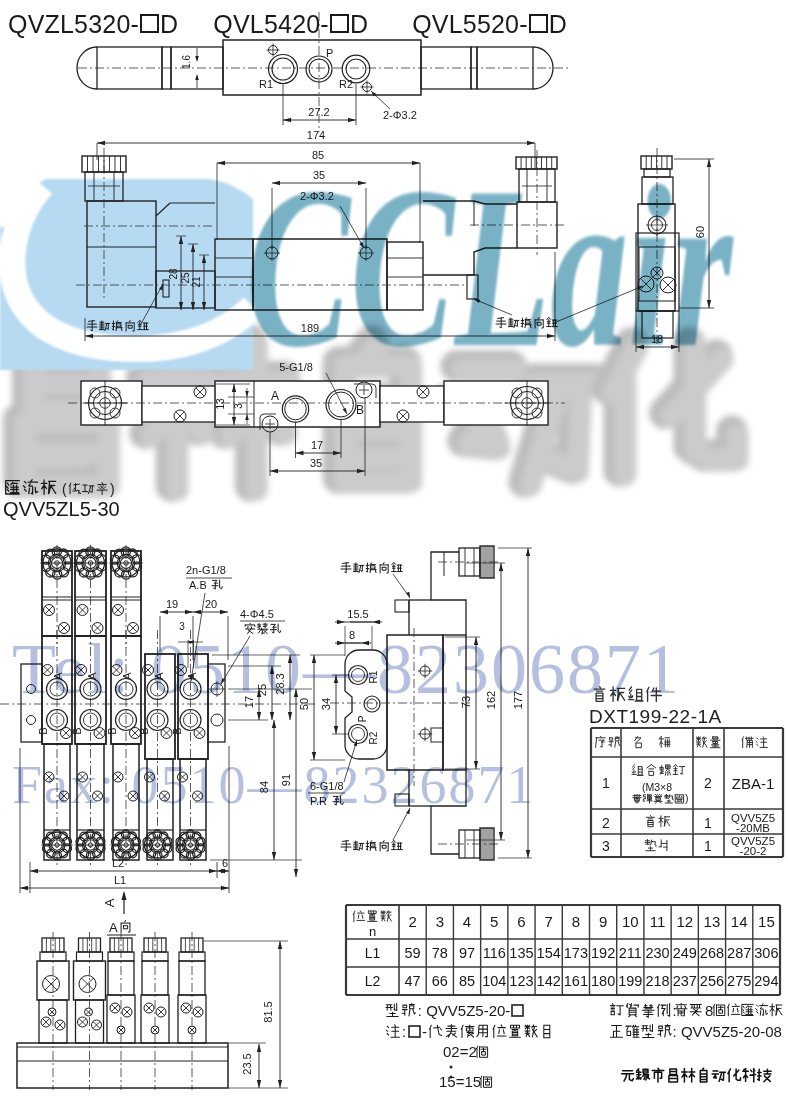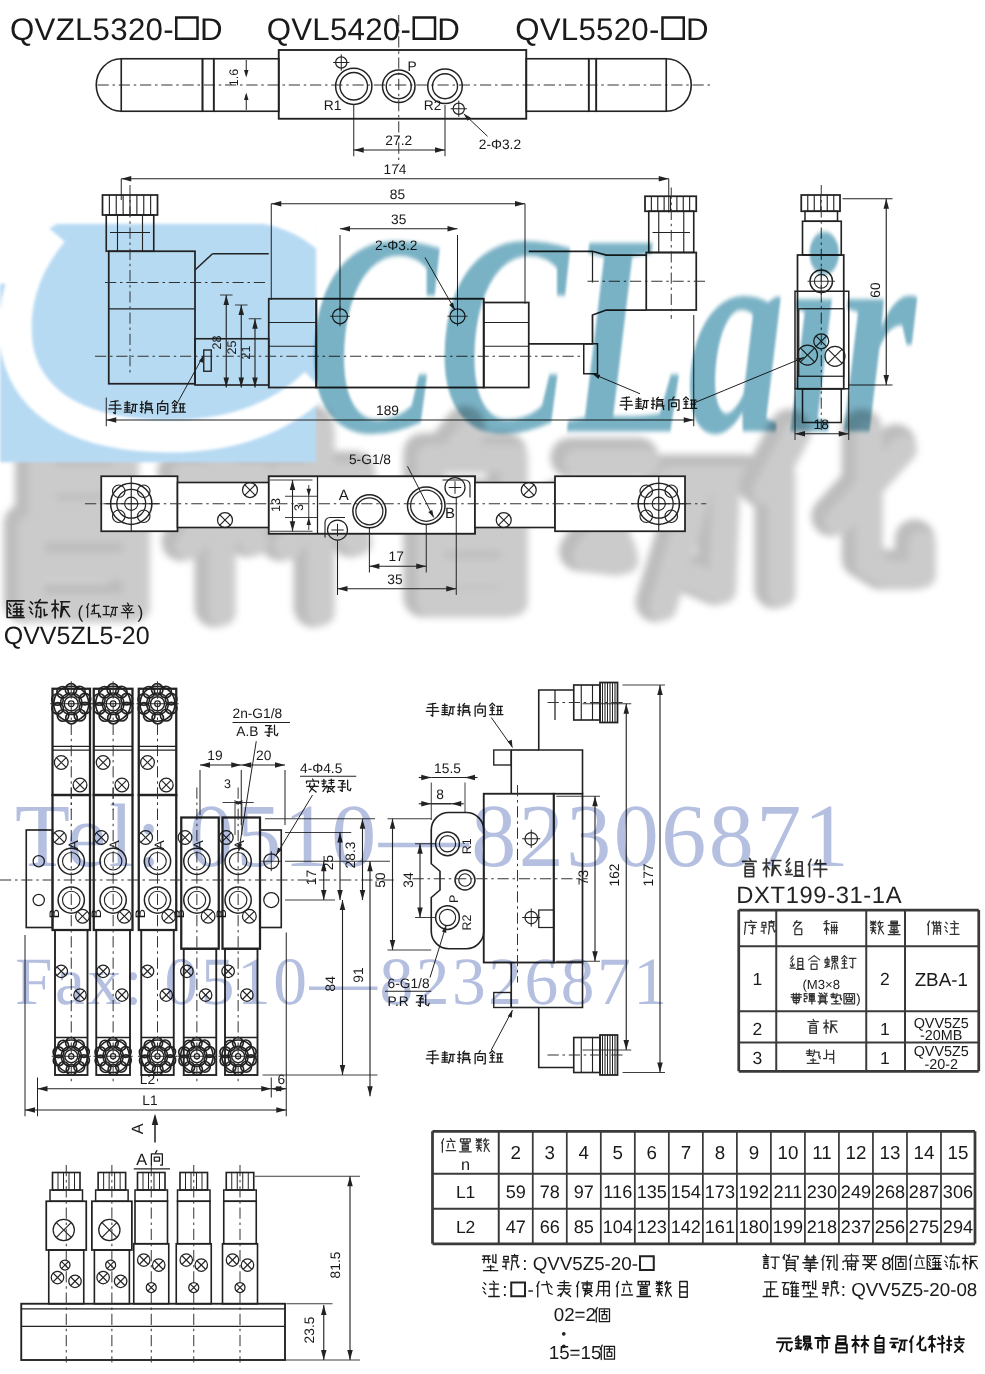--- a/index.html
+++ b/index.html
@@ -1033,18 +1033,18 @@
       <path d="M759.2,1069.2 L759.2,1080.5 L757.7,1079.2 M757.7,1072.6 L761.1,1072.6 M757.7,1075.9 L761.1,1075.9 M763.8,1071.3 L771.1,1071.3 M767.4,1069.2 L767.4,1074.1 M764.1,1074.1 L770.8,1074.1 M764.4,1075.9 L770.2,1081.4 M769.9,1075.9 L763.8,1081.7" stroke="#111" stroke-width="1.50" fill="none" stroke-linecap="round" stroke-linejoin="round"></path>
       <path d="M19.3,480.7 L5.7,480.7 L5.7,494.0 L19.3,494.0 M7.4,483.1 L8.8,485.1 M6.7,486.5 L8.1,488.2 M7.4,489.5 L8.8,491.2 M12.8,482.4 L10.8,484.8 M12.8,483.4 L17.6,483.4 M13.5,485.1 L13.5,492.6 M16.6,485.1 L16.6,492.6 M10.8,487.2 L18.3,487.2 M10.8,489.5 L18.3,489.5 M10.5,492.6 L18.6,492.6" stroke="#1a1a1a" stroke-width="1.30" fill="none" stroke-linecap="round" stroke-linejoin="round"></path>
       <path d="M24.4,481.4 L26.1,483.1 M23.4,485.8 L25.1,487.5 M24.4,489.2 L26.1,491.2 M32.2,479.7 L30.9,481.4 M28.1,482.1 L37.7,482.1 M30.2,483.8 L28.8,486.1 L32.6,486.1 M29.5,488.2 L28.8,493.6 M32.6,487.5 L32.6,494.0 L31.2,493.3 M35.3,487.5 L35.6,492.6 L37.7,491.6" stroke="#1a1a1a" stroke-width="1.30" fill="none" stroke-linecap="round" stroke-linejoin="round"></path>
       <path d="M44.1,480.0 L44.1,494.3 M41.4,483.4 L46.8,483.4 M44.1,485.1 L41.7,488.9 M44.1,485.1 L46.5,488.5 M48.5,481.4 L55.7,481.4 M49.6,481.4 L48.5,493.6 M49.9,485.5 L54.7,485.5 M50.6,486.5 L48.9,493.3 M51.3,486.5 L55.7,493.3" stroke="#1a1a1a" stroke-width="1.30" fill="none" stroke-linecap="round" stroke-linejoin="round"></path>
       <text x="62" y="494" font-size="14" font-family="&quot;Liberation Sans&quot;, sans-serif" fill="#1a1a1a" text-anchor="start" font-weight="normal">(</text>
       <path d="M70.9,483.0 L69.3,486.2 M70.1,485.4 L70.1,493.7 M73.7,484.9 L79.4,484.1 M75.5,483.3 L75.5,490.1 M75.5,487.2 L73.7,489.5 M72.9,491.1 L78.9,490.6 M78.9,490.6 L78.9,493.7 M79.7,492.4 L80.5,493.7" stroke="#1a1a1a" stroke-width="1.00" fill="none" stroke-linecap="round" stroke-linejoin="round"></path>
       <path d="M82.8,485.1 L87.2,485.1 M85.0,485.1 L85.0,491.4 M82.4,491.6 L87.6,491.6 M89.1,485.9 L94.0,485.9 M92.4,485.9 L92.2,492.4 L90.4,491.6 M90.9,485.9 L88.5,493.4" stroke="#1a1a1a" stroke-width="1.00" fill="none" stroke-linecap="round" stroke-linejoin="round"></path>
       <path d="M102.1,482.5 L102.8,483.8 M97.9,484.6 L106.2,484.6 M100.5,485.9 L103.6,488.8 M103.6,485.9 L100.5,488.8 M98.7,486.9 L99.7,488.2 M105.4,486.9 L104.4,488.2 M97.1,490.1 L107.0,490.1 M102.1,490.1 L102.1,494.5" stroke="#1a1a1a" stroke-width="1.00" fill="none" stroke-linecap="round" stroke-linejoin="round"></path>
       <text x="110" y="494" font-size="14" font-family="&quot;Liberation Sans&quot;, sans-serif" fill="#1a1a1a" text-anchor="start" font-weight="normal">)</text>
 </svg>
-<div style="position:absolute;left:589px;top:706px;font-family:'Liberation Sans',sans-serif;font-size:19px;color:#222;letter-spacing:0.5px;">DXT199-31-1A</div>
-    <div style="position:absolute;left:3px;top:498px;font-family:'Liberation Sans',sans-serif;font-size:20px;color:#1a1a1a;">QVV5ZL5-20</div>
+<div style="position:absolute;left:589px;top:706px;font-family:'Liberation Sans',sans-serif;font-size:19px;color:#222;letter-spacing:0.5px;">DXT199-22-1A</div>
+    <div style="position:absolute;left:3px;top:498px;font-family:'Liberation Sans',sans-serif;font-size:20px;color:#1a1a1a;">QVV5ZL5-30</div>
     <div style="position:absolute;left:8px;top:10px;font-family:'Liberation Sans',sans-serif;font-size:25px;color:#1a1a1a;letter-spacing:0.2px;">QVZL5320-<span style="display:inline-block;width:15px;height:15px;border:2px solid #1a1a1a;margin:0 1px"></span>D<span style="display:inline-block;width:35px"></span>QVL5420-<span style="display:inline-block;width:15px;height:15px;border:2px solid #1a1a1a;margin:0 1px"></span>D<span style="display:inline-block;width:44px"></span>QVL5520-<span style="display:inline-block;width:15px;height:15px;border:2px solid #1a1a1a;margin:0 1px"></span>D</div>
 <div style="position:absolute;left:246px;top:153px;mix-blend-mode:multiply;font-family:'Liberation Serif',serif;font-style:italic;font-weight:bold;font-size:230px;line-height:1;color:rgba(12,115,150,0.55);transform:scaleX(0.68);transform-origin:0 0;white-space:nowrap;filter:blur(1.5px);">CCLair</div>
     <div style="position:absolute;left:12px;top:633px;mix-blend-mode:multiply;font-family:'Liberation Serif',serif;font-size:72px;line-height:1;color:rgba(120,140,200,0.55);white-space:nowrap;letter-spacing:2px;">Tel: 0510—82306871</div>
     <div style="position:absolute;left:12px;top:758px;mix-blend-mode:multiply;font-family:'Liberation Serif',serif;font-size:54px;line-height:1;color:rgba(120,140,200,0.55);white-space:nowrap;letter-spacing:2px;">Fax: 0510—82326871</div>
 </div>
 </body></html>

